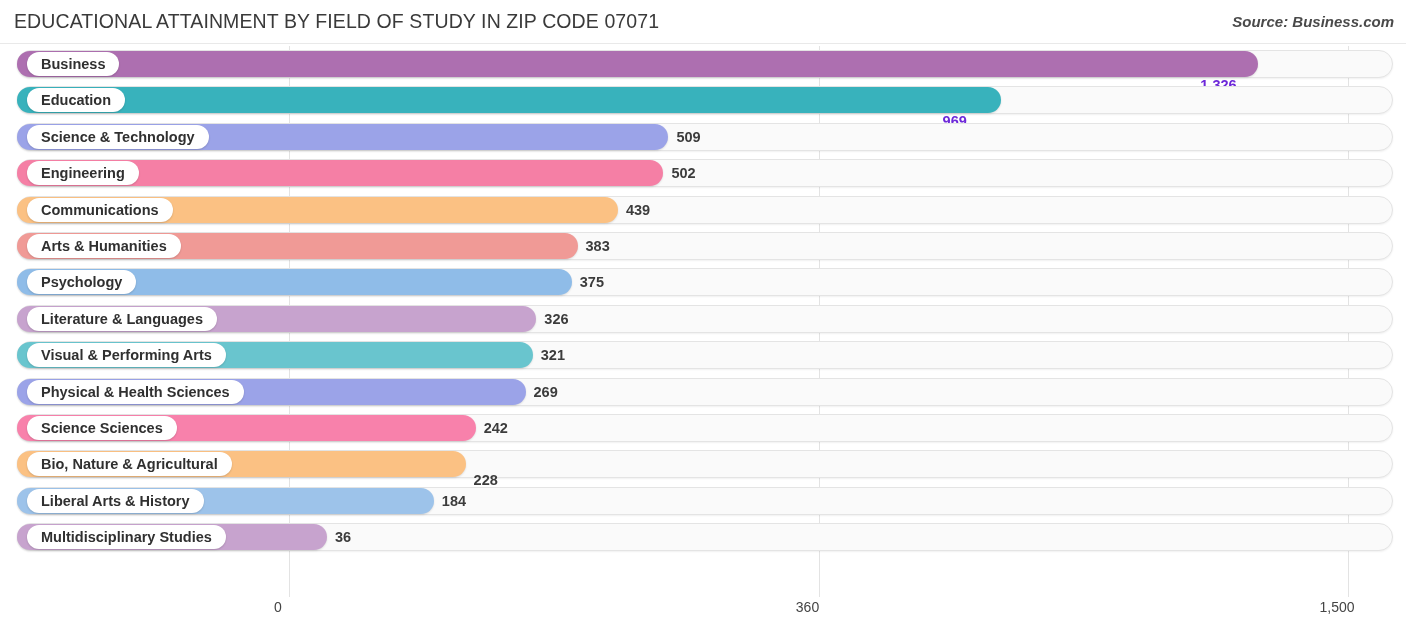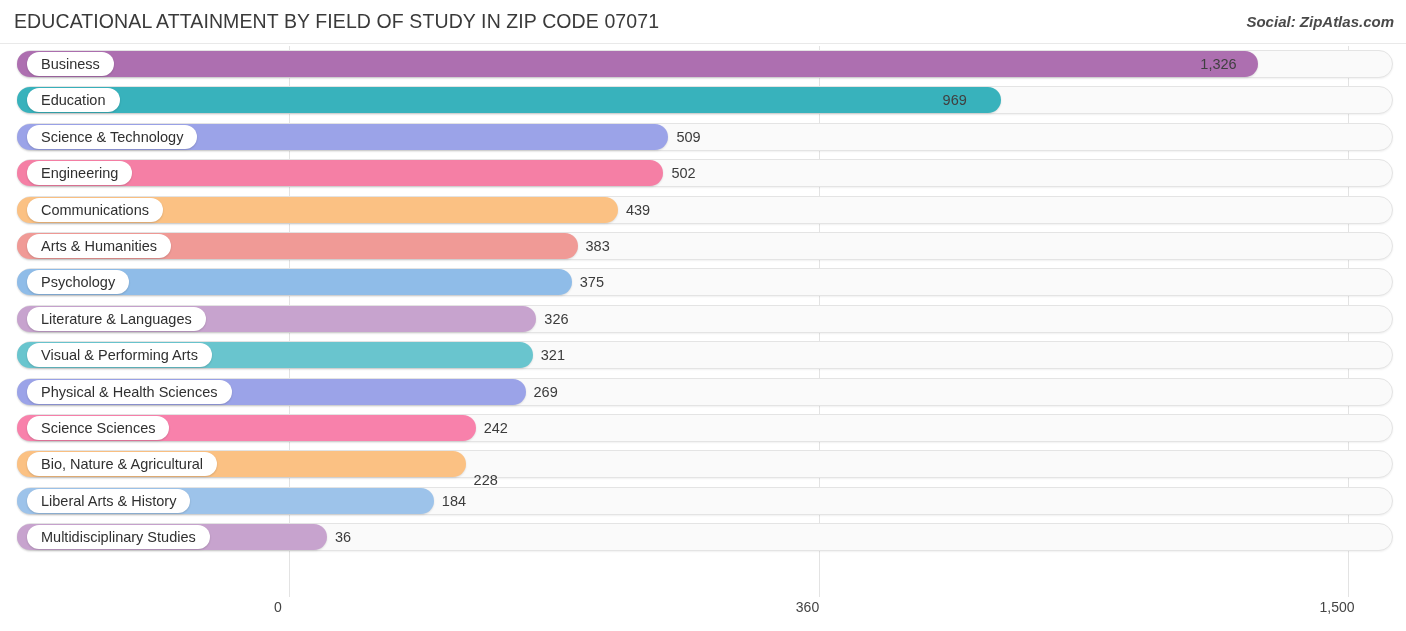--- a/index.html
+++ b/index.html
@@ -50,20 +50,21 @@
     background: #e9e9e9;
   }
 
   
   .plot {
     position: absolute;
     left: 0;
     top: 46px;
     width: 1274px;
     height: 551px;
+    font-weight: bold;
   }
   .gridlines {
     position: absolute;
     left: 0; top: 0;
     width: 1406px;
     height: 551px;
     pointer-events: none;
   }
   .gridline {
     position: absolute;
@@ -118,21 +119,22 @@
   }
   .value {
     position: absolute;
     top: 6px;
     height: 24px;
     line-height: 24px;
     font-size: 14.5px;
     white-space: nowrap;
   }
   .value.inside {
-    color: #404040;
+    color: #6d28d9;
+    margin-top: 21px;
   }
   .value.outside {
     color: #3c3c3c;
   }
 
   
   .axis {
     position: absolute;
     left: 0;
     top: 597px;
@@ -146,21 +148,21 @@
     color: #444444;
     white-space: nowrap;
     transform: translateX(-50%);
   }
 </style>
 </head>
 <body>
 
 <div class="header">
   <div class="chart-title">EDUCATIONAL ATTAINMENT BY FIELD OF STUDY IN ZIP CODE 07071</div>
-  <div class="source">Social: ZipAtlas.com</div>
+  <div class="source">Source: Business.com</div>
   <div class="header-rule"></div>
 </div>
 
 <div class="plot">
   <div class="gridlines" id="gridlines">
       <div class="gridline" style="left: 289px;"></div>
       <div class="gridline" style="left: 818.5px;"></div>
       <div class="gridline" style="left: 1348px;"></div>
     </div>
   <div class="rows" id="rows">

